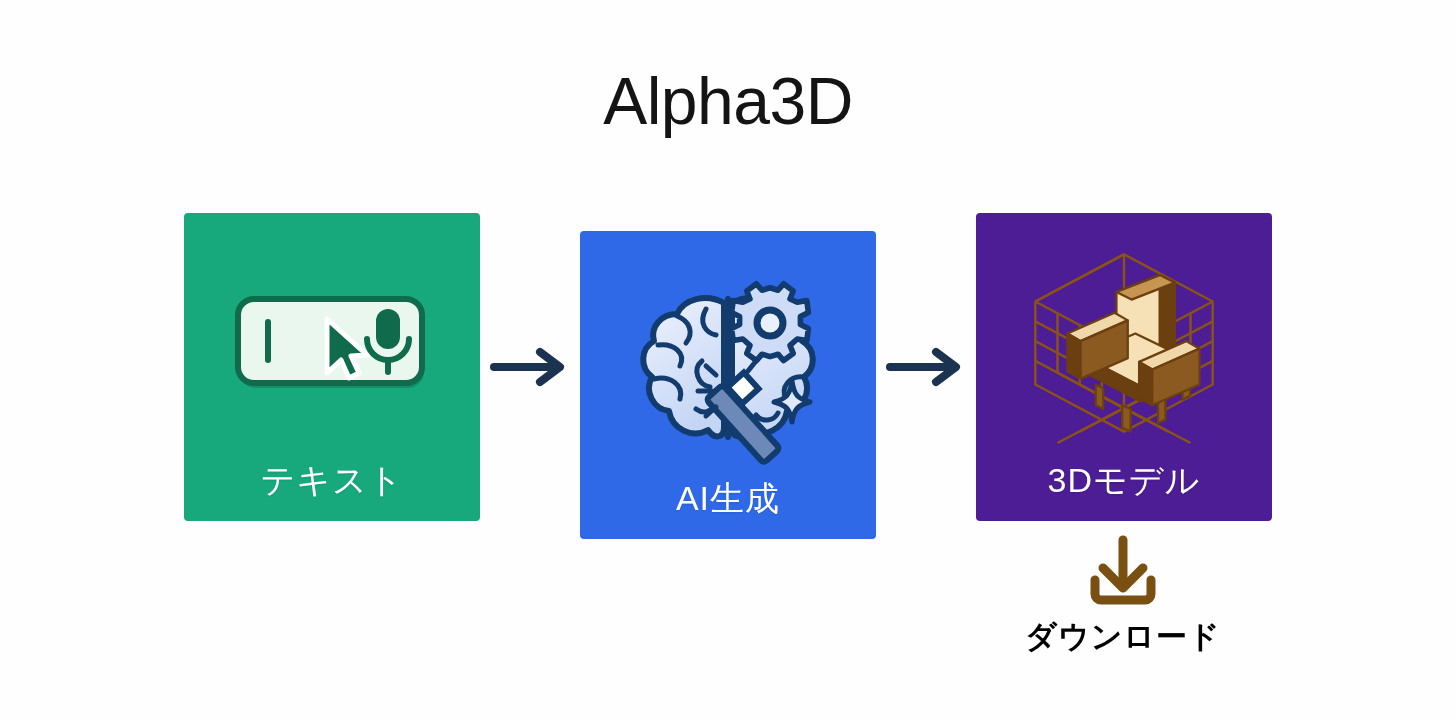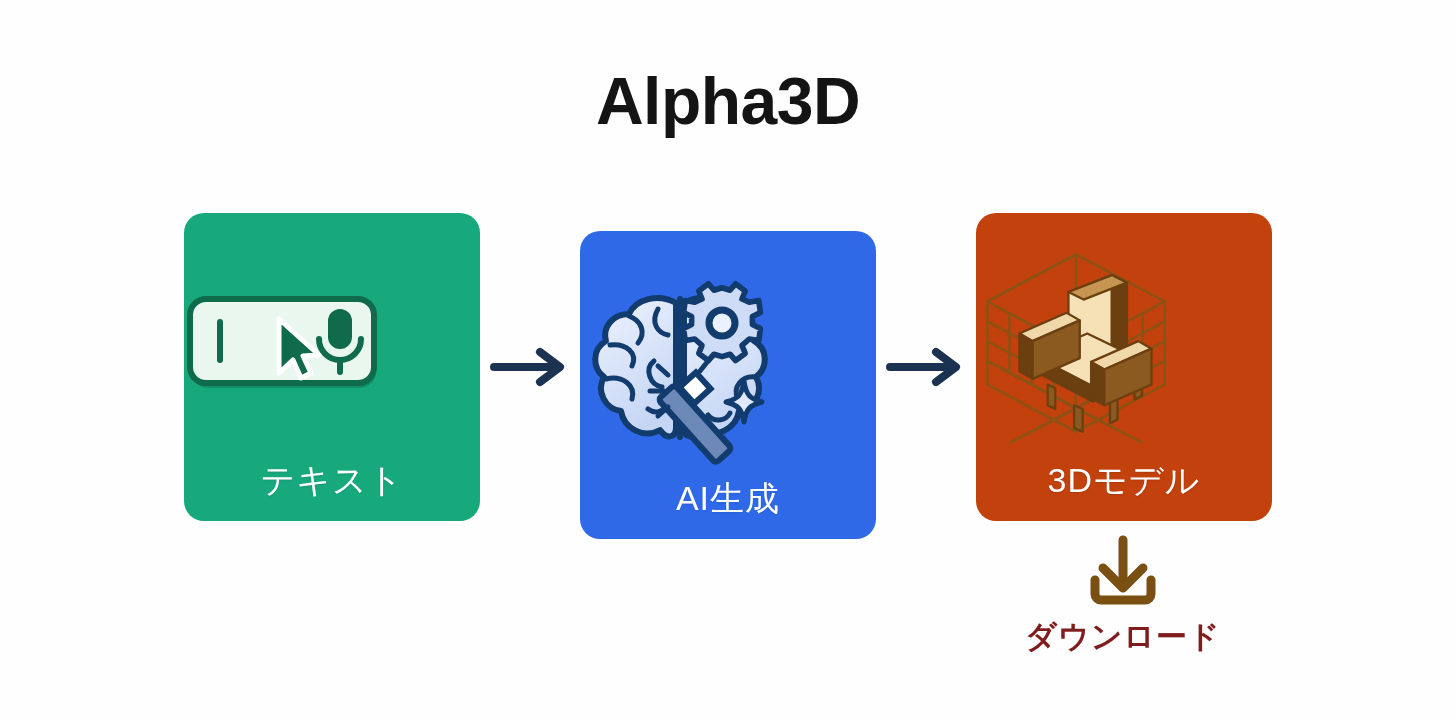--- a/index.html
+++ b/index.html
@@ -16,51 +16,52 @@
   }
 
   
   #page-title {
     position: absolute;
     left: 0;
     top: 68px;
     width: 1456px;
     text-align: center;
     font-size: 66px;
-    font-weight: 700;
+    font-weight: 400;
     color: #141414;
     letter-spacing: -0.5px;
     line-height: 1;
   }
 
   
   #flow-row {
     position: absolute;
     left: 0;
     top: 212px;
     width: 1456px;
     height: 310px;
     display: flex;
     align-items: center;
     justify-content: center;
   }
 
   .flow-card {
     width: 296px;
     height: 308px;
-    border-radius: 20px;
+    border-radius: 4px;
     position: relative;
     display: flex;
     flex-direction: column;
+    align-items: center;
     justify-content: flex-start;
     flex: 0 0 auto;
   }
   .flow-card.green  { background: #17a97b; }
   .flow-card.blue   { background: #2f69e8; margin-top: 36px; }
-  .flow-card.orange { background: #c2410c; }
+  .flow-card.orange { background: #4c1d95; }
 
   .card-art {
     margin-top: 40px;
     width: 200px;
     height: 200px;
     display: flex;
     align-items: center;
     justify-content: center;
   }
   .card-art.art-text { margin-top: 78px; height: 110px; }
@@ -99,21 +100,21 @@
     width: 296px;
     display: flex;
     flex-direction: column;
     align-items: center;
   }
   #download-icon { display: block; }
   #download-label {
     margin-top: 8px;
     font-size: 31px;
     font-weight: 700;
-    color: #7f1d1d;
+    color: #000000;
     letter-spacing: 1px;
     line-height: 1.1;
     white-space: nowrap;
   }
 </style>
 </head>
 <body>
 
 <div id="page-title">Alpha3D</div>
 

